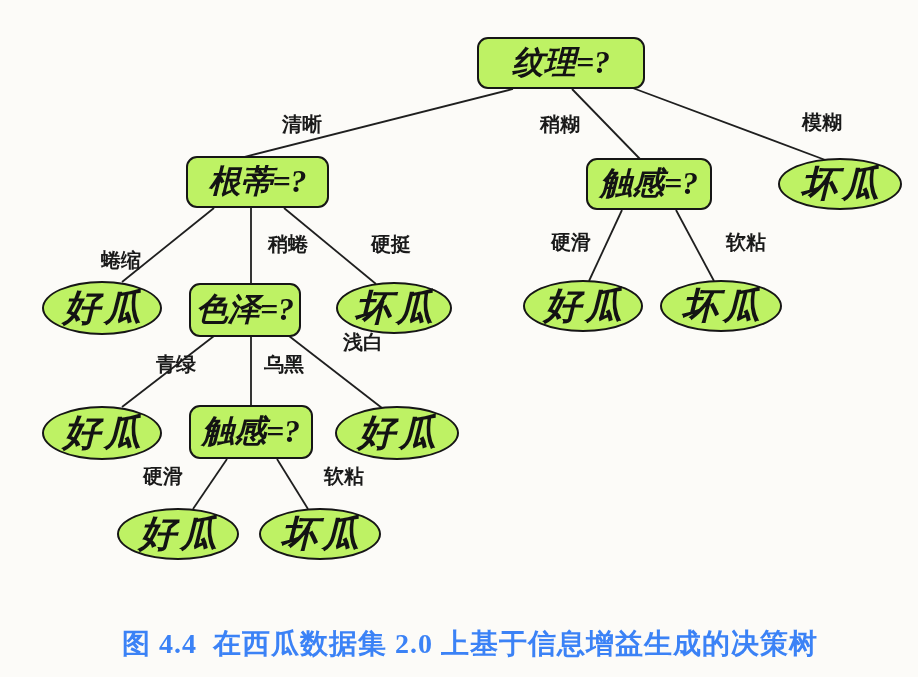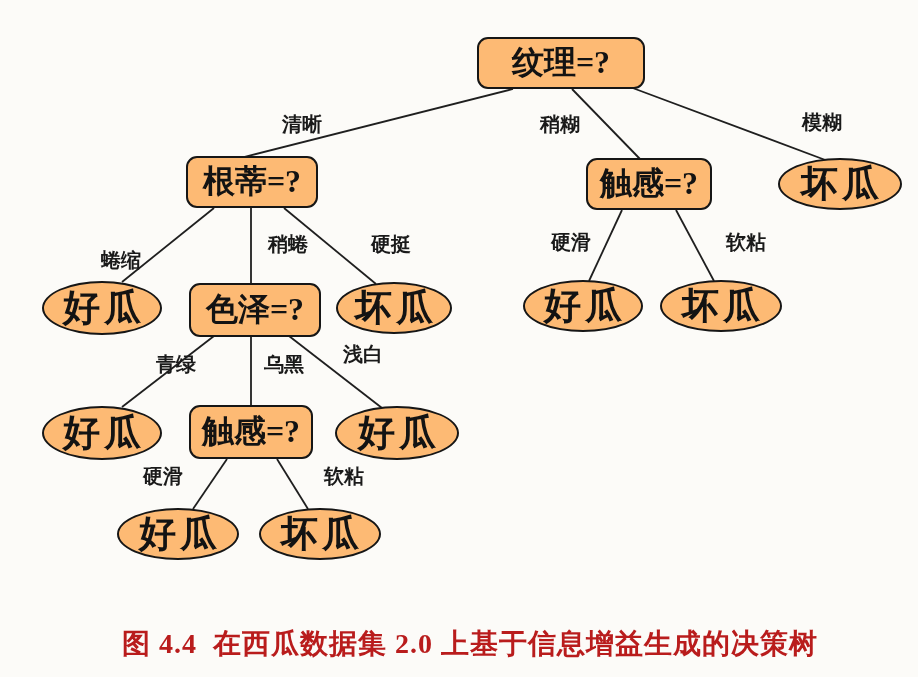--- a/index.html
+++ b/index.html
@@ -4,31 +4,31 @@
 <style>
   html,body{margin:0;padding:0;background:#fcfbf8;}
   .page{
     position:relative;width:918px;height:677px;background:#fcfbf8;
     font-family:"Liberation Serif","DejaVu Serif",serif;overflow:hidden;
   }
   #edge-layer{position:absolute;left:0;top:0;width:918px;height:677px;}
   #edge-layer line{stroke:#1f1f1f;stroke-width:1.8px;}
   .node{
     position:absolute;display:flex;align-items:center;justify-content:center;
-    background:#fdba74;border:2.6px solid #161616;color:#131313;
-    font-weight:700;white-space:nowrap;box-sizing:border-box;
+    background:#bef264;border:2.6px solid #161616;color:#131313;
+    font-weight:700;white-space:nowrap;box-sizing:border-box;font-style:italic;
   }
   .node.decision{border-radius:11px;font-size:32px;}
   .node.leaf{border-radius:50%;font-size:37px;letter-spacing:4px;text-indent:4px;}
   .edge-label{
     position:absolute;transform:translate(-50%,-50%);
     font-size:20px;font-weight:700;color:#1a1a1a;white-space:nowrap;
   }
   .caption{
-    position:absolute;left:122px;top:625px;font-size:28px;color:#b91c1c;
+    position:absolute;left:122px;top:625px;font-size:28px;color:#3b82f6;
     white-space:nowrap;
   }
   .cap-label{font-weight:700;margin-right:16px;letter-spacing:1px;}
   .cap-text{font-weight:600;letter-spacing:1px;}
 </style>
 </head>
 <body>
 
 <div class="page">
   <div id="diagram">
@@ -49,31 +49,31 @@
       </svg>
 
   <div class="edge-label" style="left: 302px; top: 124px;">清晰</div>
       <div class="edge-label" style="left: 560px; top: 124px;">稍糊</div>
       <div class="edge-label" style="left: 822px; top: 122px; text-align: center;">模糊</div>
       <div class="edge-label" style="left: 121px; top: 244px; margin-top: 16px;">蜷缩</div>
       <div class="edge-label" style="left: 288px; top: 244px;">稍蜷</div>
       <div class="edge-label" style="left: 391px; top: 244px;">硬挺</div>
       <div class="edge-label" style="left: 137px; top: 364px; margin-left: 39px;">青绿</div>
       <div class="edge-label" style="left: 284px; top: 364px;">乌黑</div>
-      <div class="edge-label" style="left: 363px; top: 354px;">浅白</div>
+      <div class="edge-label" style="left: 363px; top: 342px;">浅白</div>
       <div class="edge-label" style="left: 163px; top: 476px;">硬滑</div>
       <div class="edge-label" style="left: 344px; top: 476px;">软粘</div>
       <div class="edge-label" style="left: 571px; top: 242px;">硬滑</div>
       <div class="edge-label" style="left: 746px; top: 242px;">软粘</div>
       <div class="node decision" style="left: 477px; top: 37px; width: 168px; height: 52px;">纹理=?</div>
-      <div class="node decision" style="left: 186px; top: 156px; width: 132px; height: 52px;">根蒂=?</div>
+      <div class="node decision" style="left: 186px; top: 156px; width: 143px; height: 52px;">根蒂=?</div>
       <div class="node decision" style="left: 586px; top: 158px; width: 126px; height: 52px;">触感=?</div>
       <div class="node leaf" style="left: 778px; top: 158px; width: 124px; height: 52px;">坏瓜</div>
       <div class="node leaf" style="left: 42px; top: 281px; width: 120px; height: 54px;">好瓜</div>
-      <div class="node decision" style="left: 189px; top: 283px; width: 132px; height: 54px; text-align: right;">色泽=?</div>
+      <div class="node decision" style="left: 189px; top: 283px; width: 112px; height: 54px; text-align: right;">色泽=?</div>
       <div class="node leaf" style="left: 336px; top: 282px; width: 116px; height: 52px;">坏瓜</div>
       <div class="node leaf" style="left: 523px; top: 280px; width: 120px; height: 52px;">好瓜</div>
       <div class="node leaf" style="left: 660px; top: 280px; width: 122px; height: 52px;">坏瓜</div>
       <div class="node leaf" style="left: 42px; top: 406px; width: 120px; height: 54px;">好瓜</div>
       <div class="node decision" style="left: 189px; top: 405px; width: 124px; height: 54px;">触感=?</div>
       <div class="node leaf" style="left: 335px; top: 406px; width: 124px; height: 54px;">好瓜</div>
       <div class="node leaf" style="left: 117px; top: 508px; width: 122px; height: 52px;">好瓜</div>
       <div class="node leaf" style="left: 259px; top: 508px; width: 122px; height: 52px;">坏瓜</div>
     </div>
   <div class="caption">

